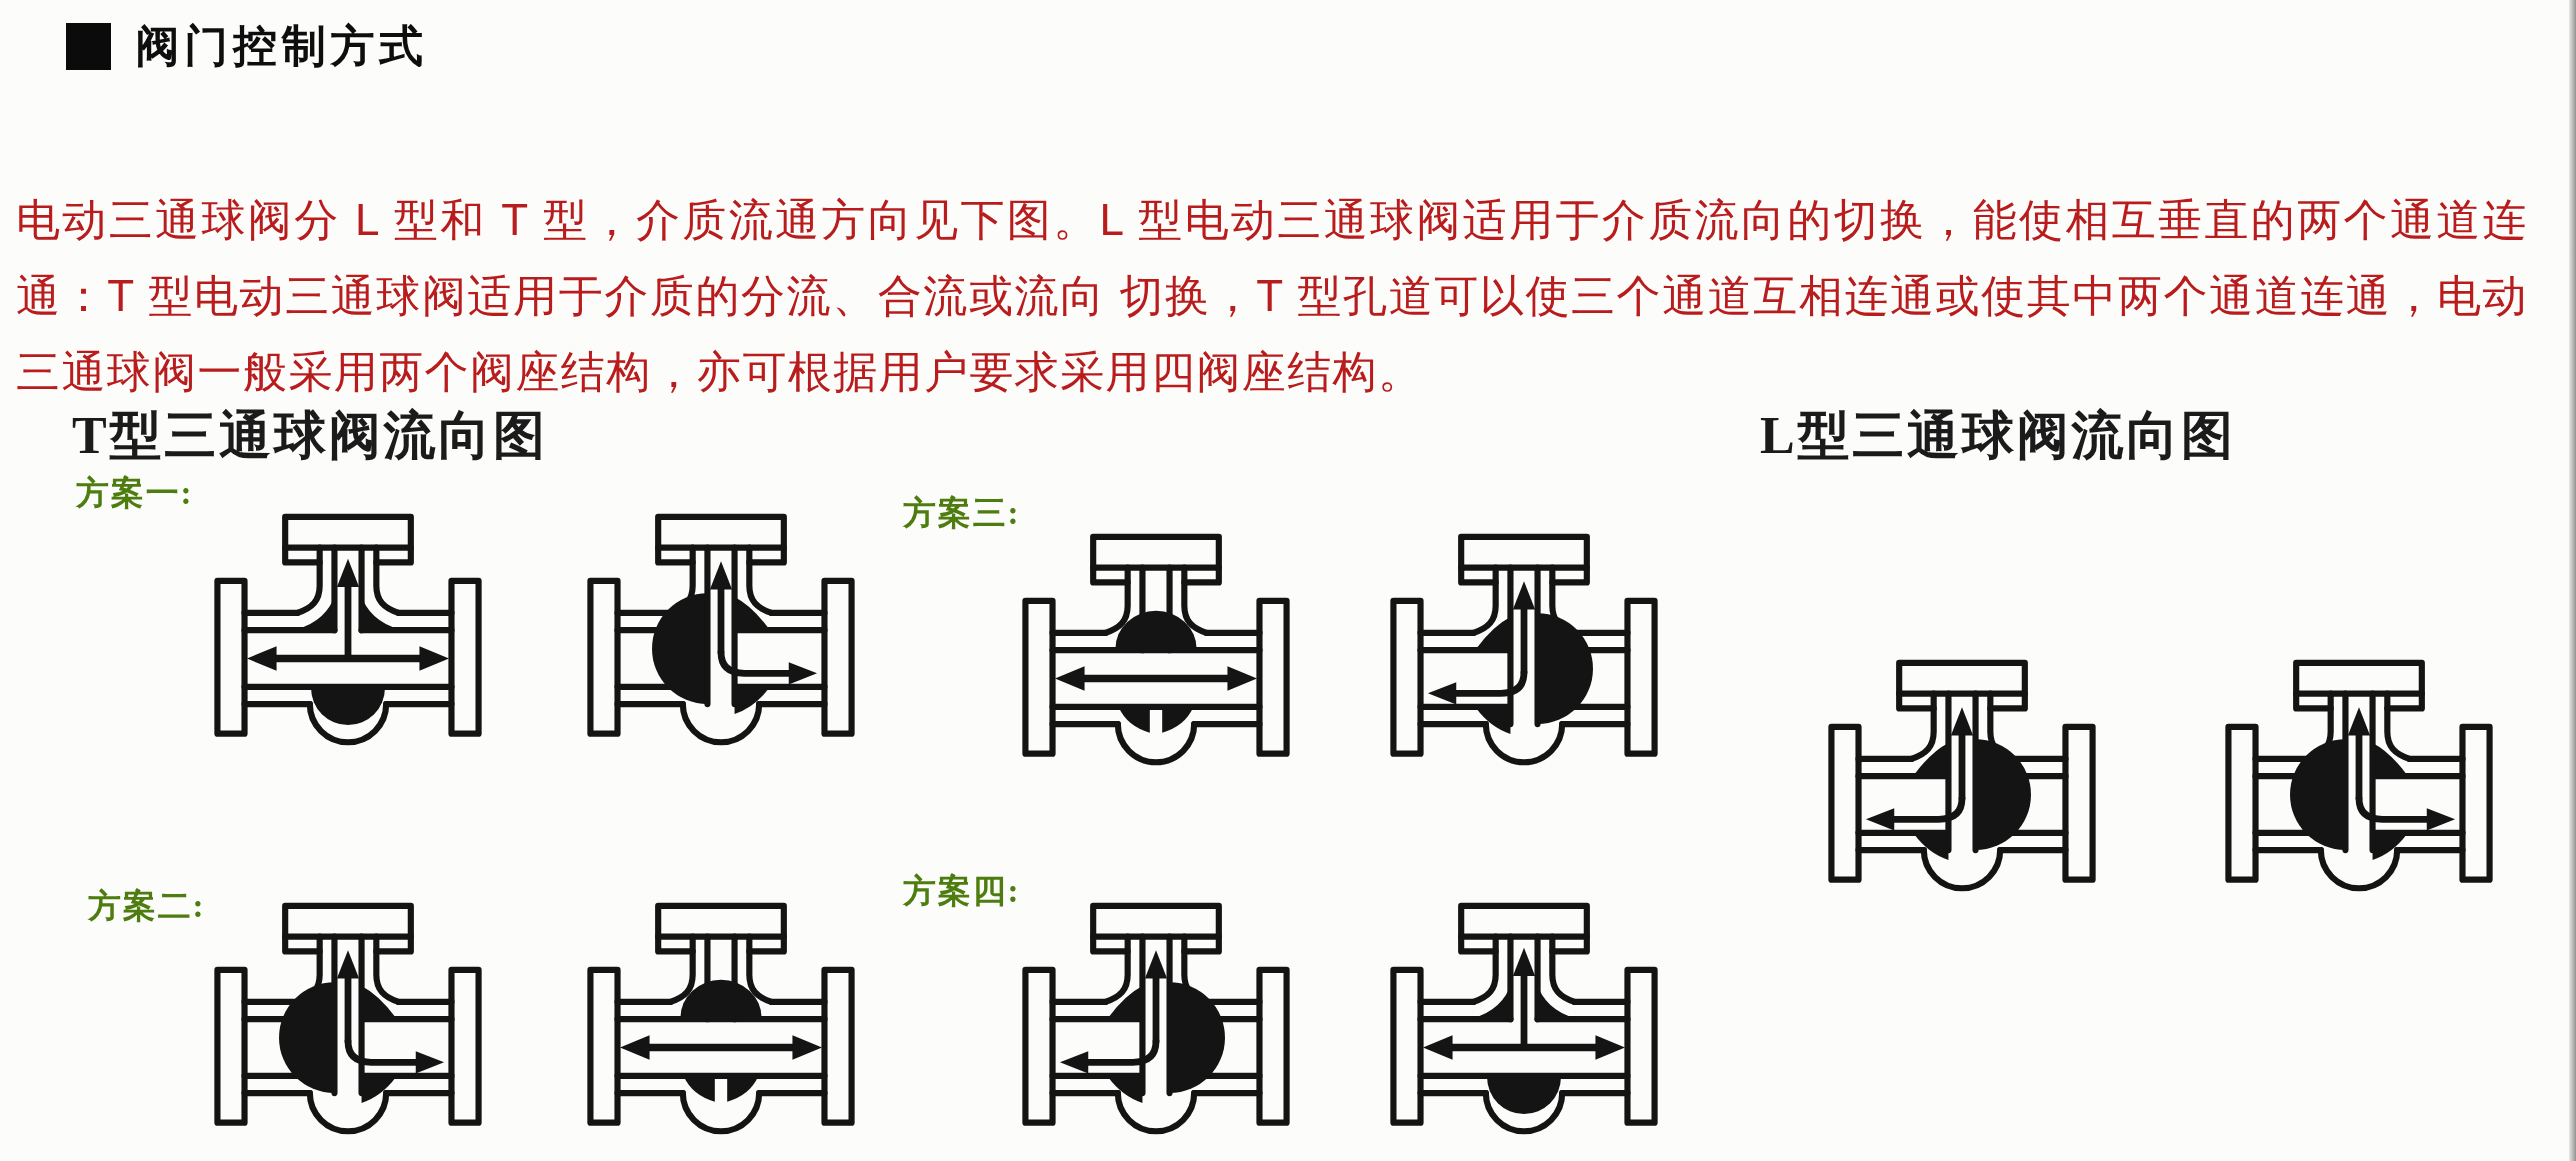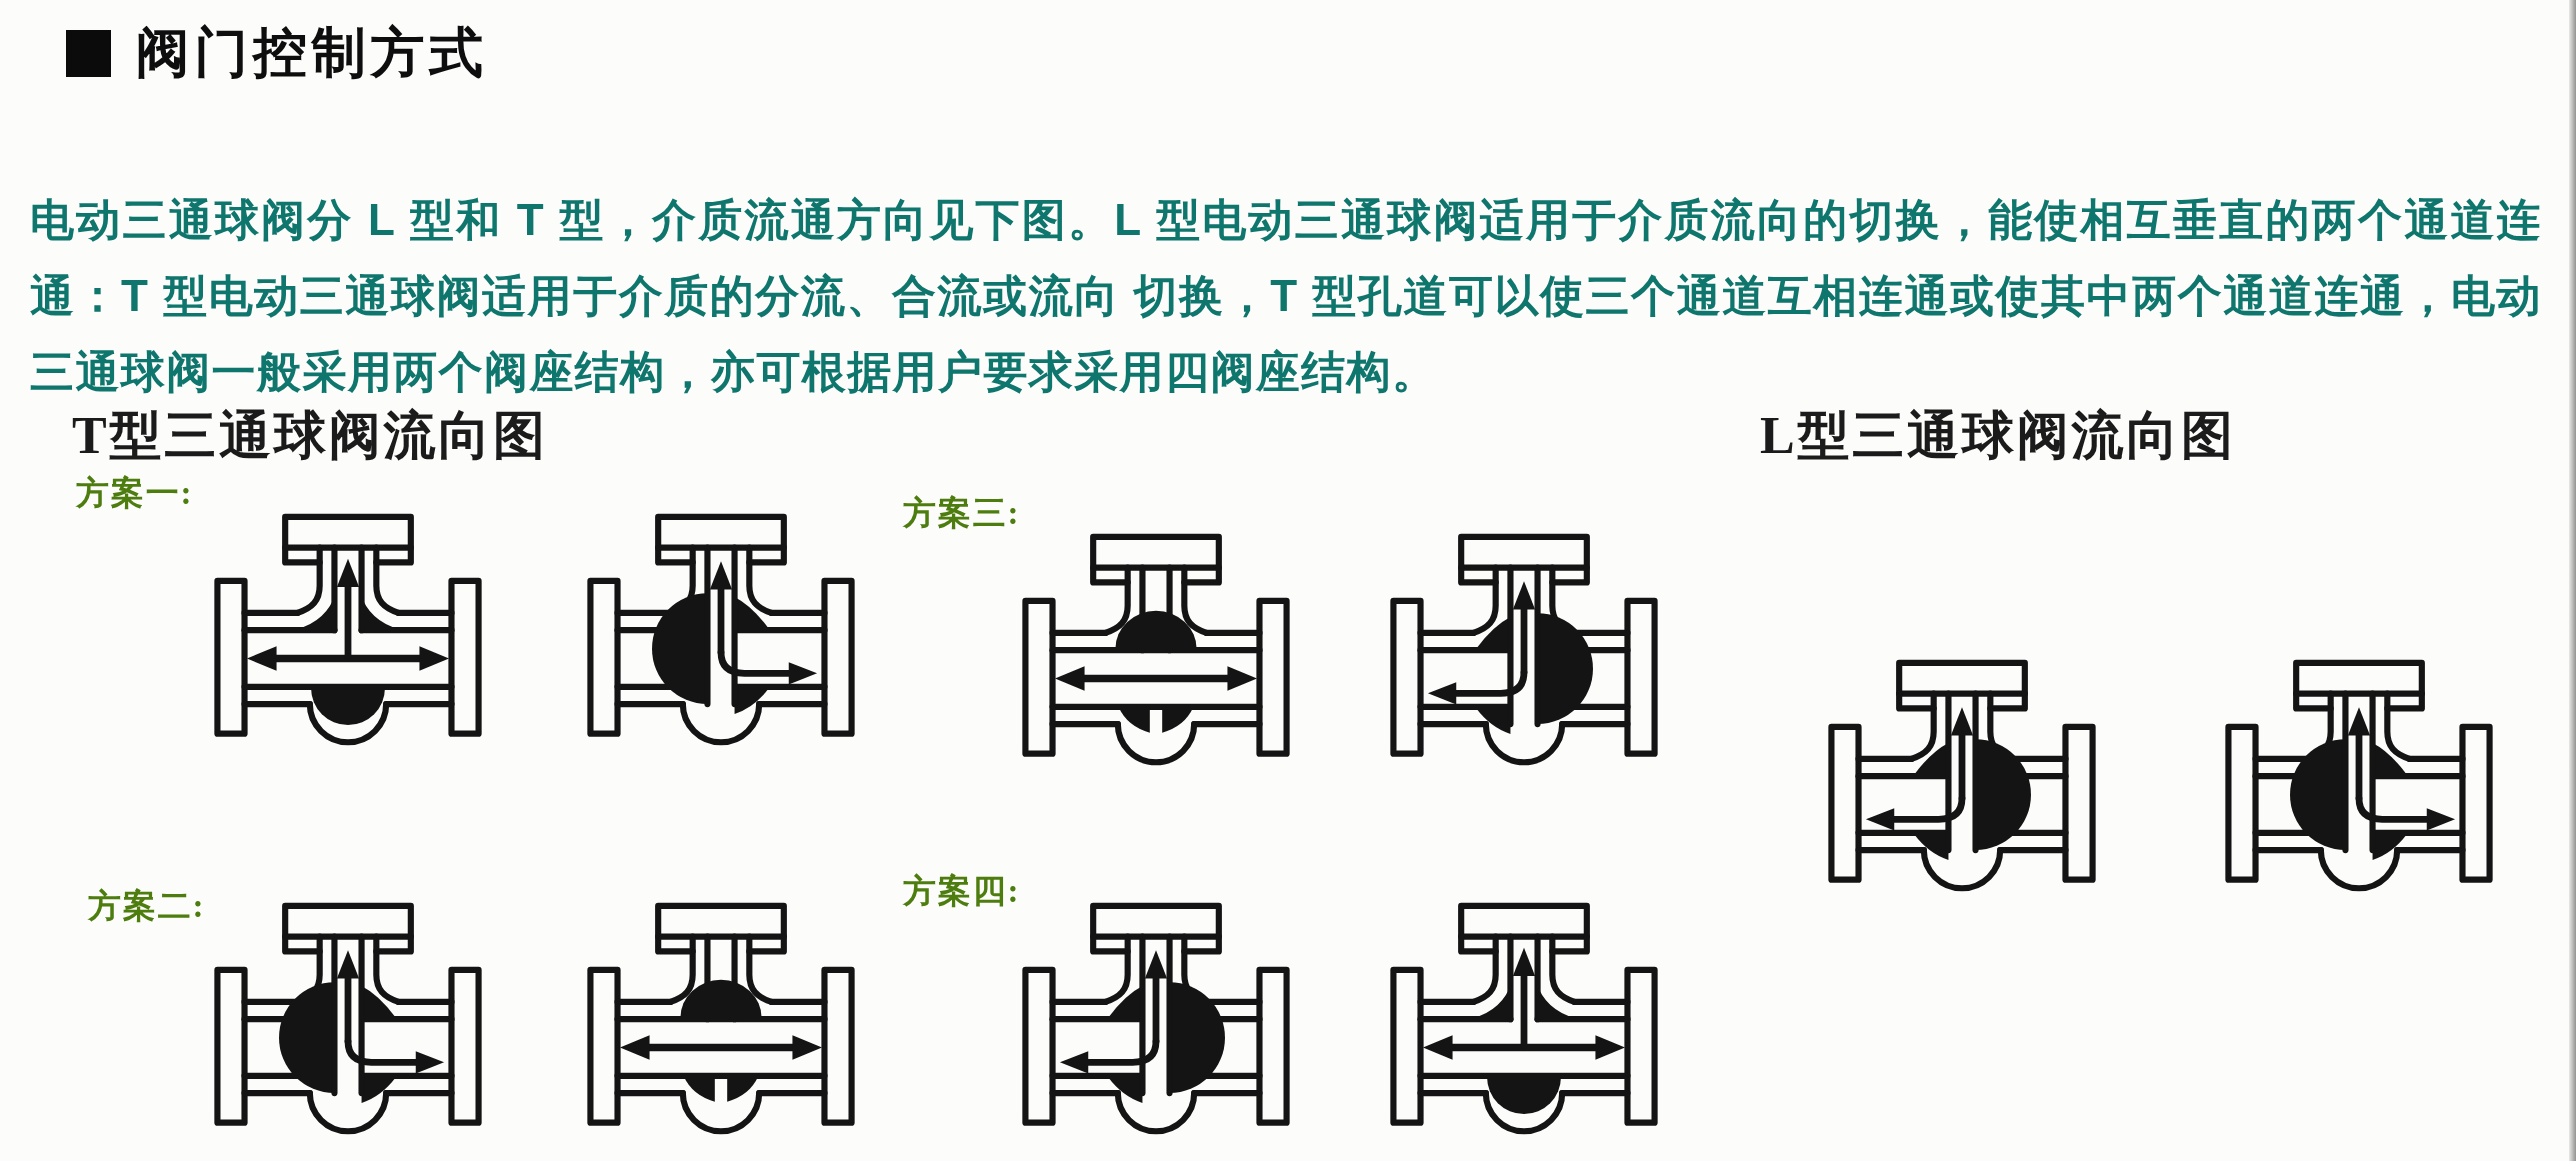--- a/index.html
+++ b/index.html
@@ -8,26 +8,26 @@
     width:2576px;height:1161px;
     background:#fcfcfa;
     overflow:hidden;
     font-family:"Liberation Sans",sans-serif;
     color:#141414;
   }
   .abs{position:absolute;}
   
   .title-row{left:66px;top:17px;display:flex;align-items:center;gap:24.6px;}
   .title-square{width:45px;height:47px;background:#0b0b0b;}
-  .title-text{font-size:54px;font-weight:bold;letter-spacing:4.7px;color:#0e0e0e;}
+  .title-text{font-size:44px;font-weight:bold;letter-spacing:4.7px;color:#0e0e0e;}
   
   .intro{
-    left:30px;top:138px;width:2512px;
-    font-size:44px;line-height:76px;font-weight:700;
-    color:#0f766e;
+    left:16px;top:138px;width:2512px;
+    font-size:44px;line-height:76px;font-weight:400;
+    color:#b91c1c;
     text-align:justify;
     letter-spacing:1.4px;
   }
   
   .sec-heading{
     font-family:"Liberation Serif",serif;
     font-size:52px;font-weight:bold;letter-spacing:2.8px;color:#1b1b1b;
   }
   .scheme{position:absolute;}
   .scheme-label{

